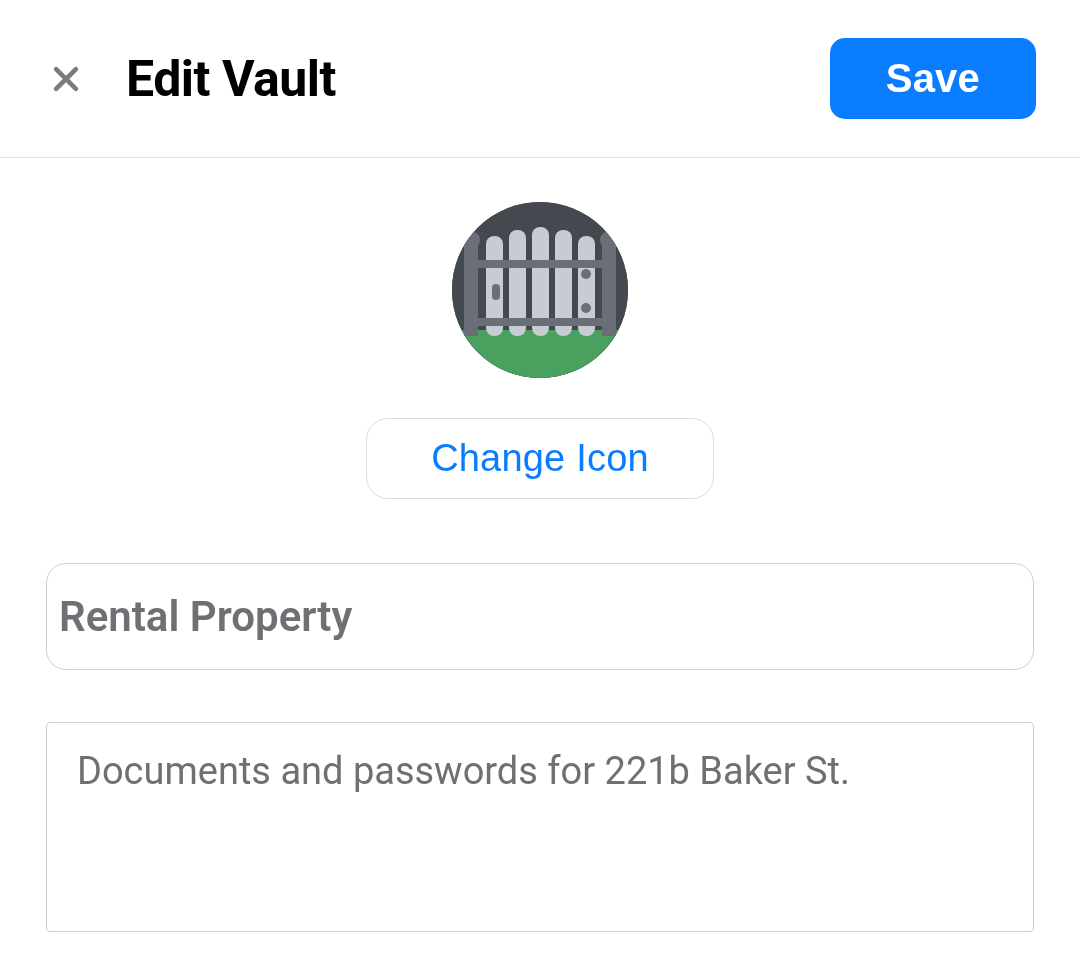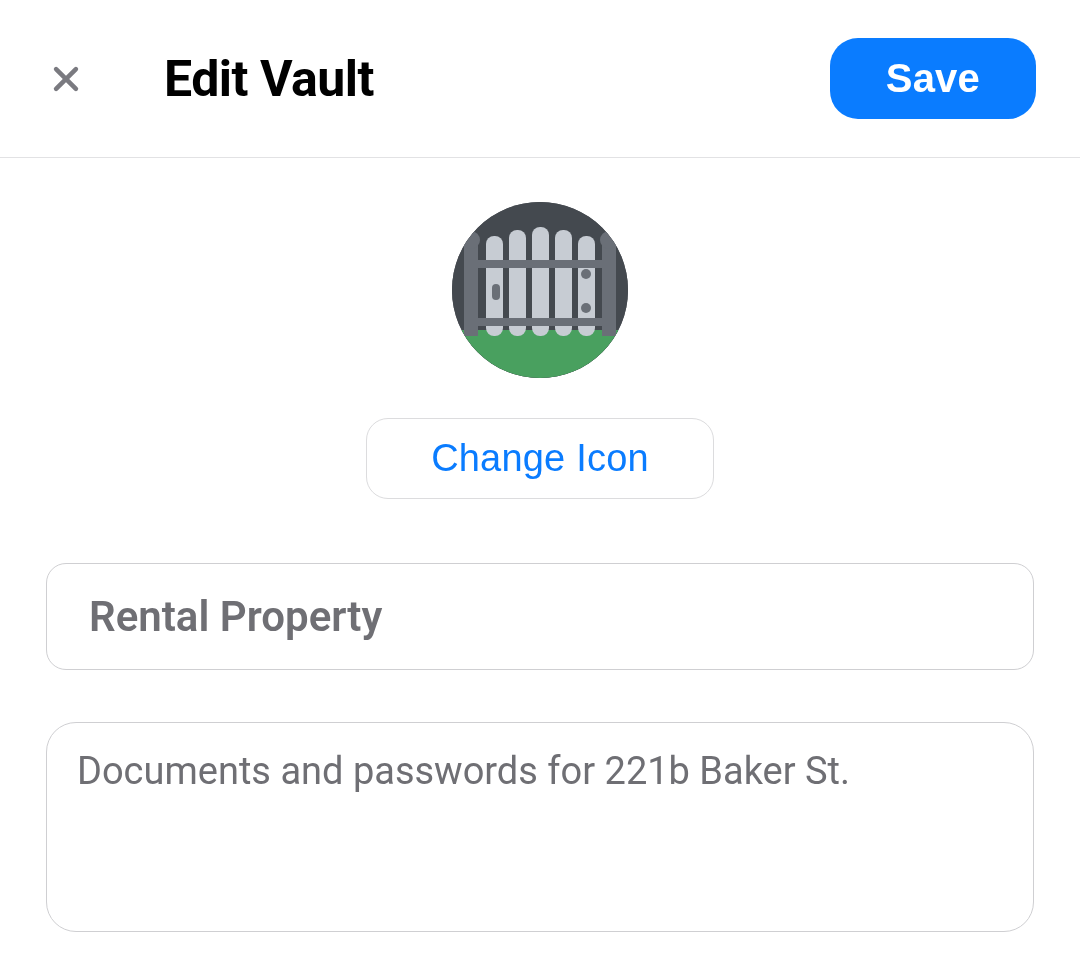--- a/index.html
+++ b/index.html
@@ -39,34 +39,34 @@
       padding: 0;
     }
     .close-btn svg {
       width: 34px;
       height: 34px;
     }
     .title {
       font-size: 50px;
       font-weight: 700;
       color: #000;
-      margin-left: 76px;
+      margin-left: 38px;
       letter-spacing: -0.5px;
     }
     .spacer {
       flex: 1;
     }
     .save-btn {
       background: #0a7cff;
       color: #fff;
       border: none;
       font-size: 40px;
       font-weight: 600;
       padding: 18px 56px;
-      border-radius: 28px;
+      border-radius: 15px;
       cursor: pointer;
       letter-spacing: 0.2px;
     }
     .content {
       padding: 44px 46px;
       display: flex;
       flex-direction: column;
       align-items: center;
     }
     .vault-icon {
@@ -99,33 +99,33 @@
       letter-spacing: 0.2px;
     }
     .fields {
       width: 100%;
       margin-top: 64px;
     }
     .name-input {
       width: 100%;
       border: 1px solid #cfcfd2;
       border-radius: 20px;
-      padding: 28px 42px;
+      padding: 28px 12px;
       font-size: 42px;
       font-weight: 600;
       color: #6f6f74;
       background: #fff;
       font-family: inherit;
       outline: none;
     }
     .desc-input {
       width: 100%;
       margin-top: 52px;
       border: 1px solid #cfcfd2;
-      border-radius: 30px;
+      border-radius: 4px;
       padding: 24px 30px;
       font-size: 38px;
       font-weight: 400;
       color: #6f6f74;
       background: #fff;
       font-family: inherit;
       outline: none;
       resize: none;
       height: 210px;
       line-height: 1.3;

